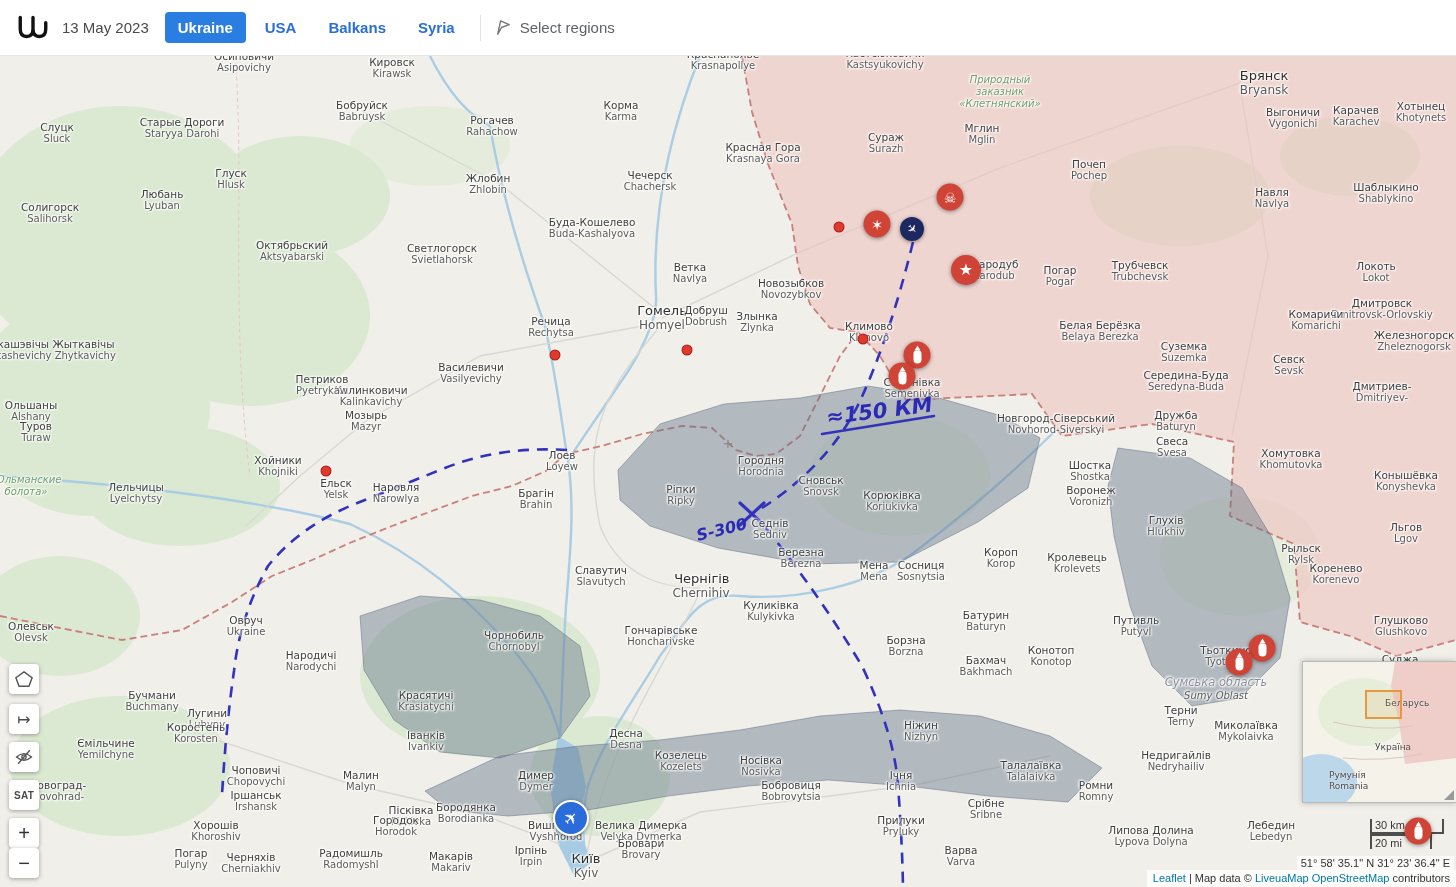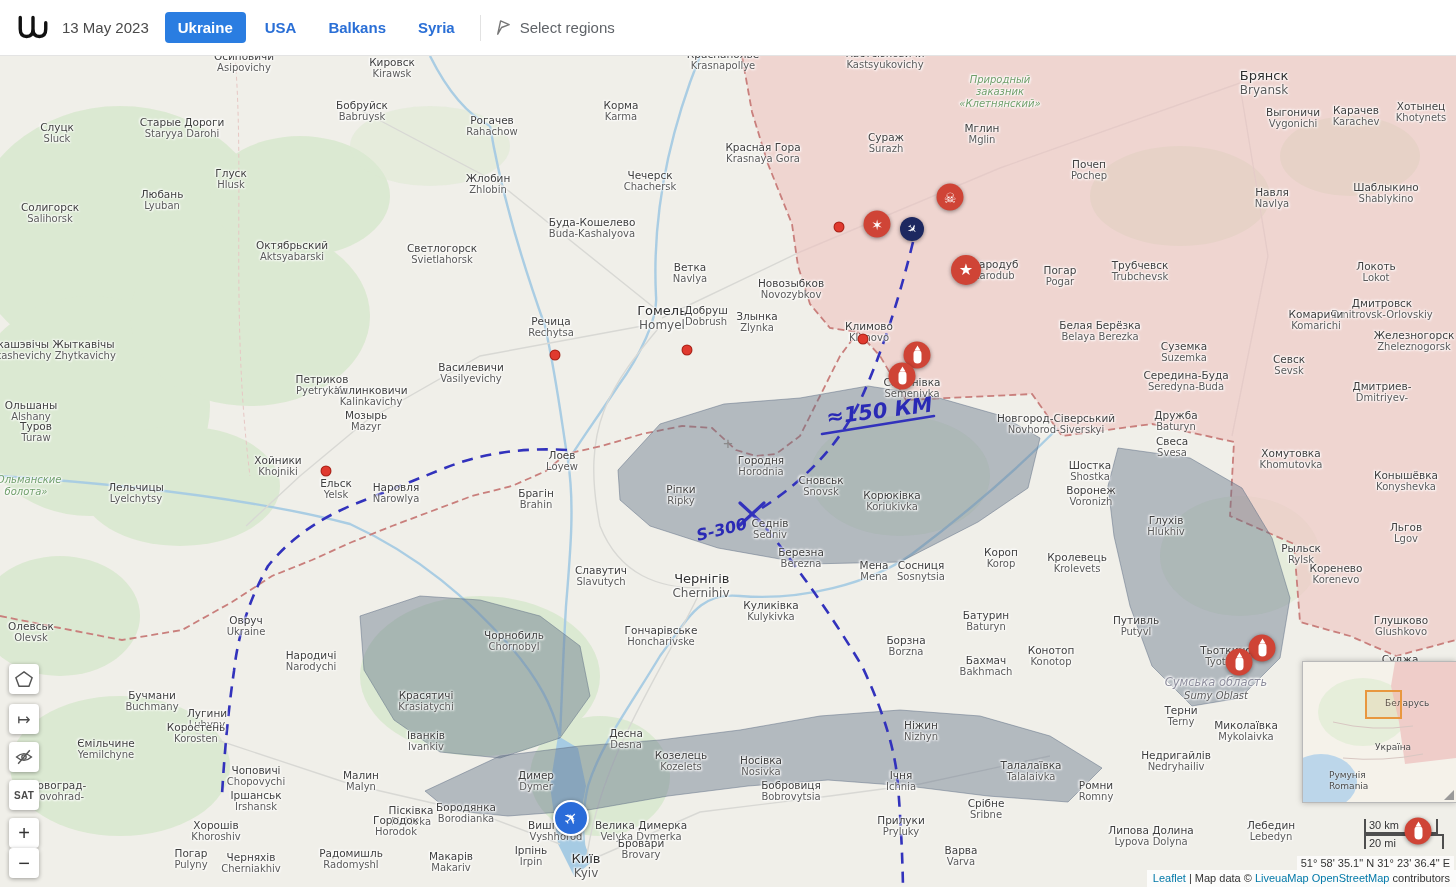--- a/index.html
+++ b/index.html
@@ -70,21 +70,21 @@
   .mini-label{position:absolute;font-size:9px;color:#4a4a4a;white-space:nowrap;z-index:3;
     font-family:"DejaVu Sans",sans-serif;text-shadow:0 0 2px #fff;}
   #mini-rect{position:absolute;left:62px;top:28px;width:33px;height:25px;border:2px solid #e8973f;
     background:rgba(232,151,63,.12);z-index:4;}
   #mini-toggle{position:absolute;right:2px;bottom:2px;width:0;height:0;z-index:5;cursor:pointer;
     border-left:10px solid transparent;border-bottom:10px solid #9a9a9a;}
 
   #scalebox{position:absolute;right:12px;bottom:38px;z-index:16;font-size:11px;color:#333;
     text-shadow:0 0 2px #fff;}
   #scale-km{width:74px;border:2px solid #4e4e4e;border-top:none;padding:0 3px 1px;box-sizing:border-box;}
-  #scale-mi{width:80px;border:2px solid #4e4e4e;border-bottom:none;padding:1px 3px 0;box-sizing:border-box;}
+  #scale-mi{width:62px;border:2px solid #4e4e4e;border-bottom:none;padding:1px 3px 0;box-sizing:border-box;}
 
   #coords{position:absolute;right:2px;bottom:17px;font-size:11px;color:#333;z-index:16;
     background:rgba(255,255,255,.7);padding:1px 4px;}
   #attrib{position:absolute;right:0;bottom:0;font-size:11px;color:#333;z-index:16;
     background:rgba(255,255,255,.8);padding:2px 6px 3px;white-space:pre;}
   #attrib a{color:#0078a8;text-decoration:none;cursor:pointer;}
 </style>
 </head>
 <body>
 

